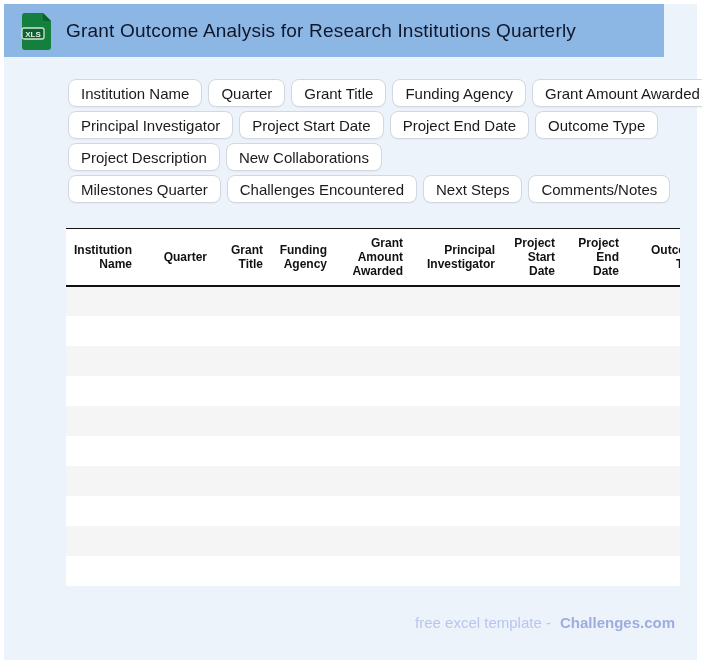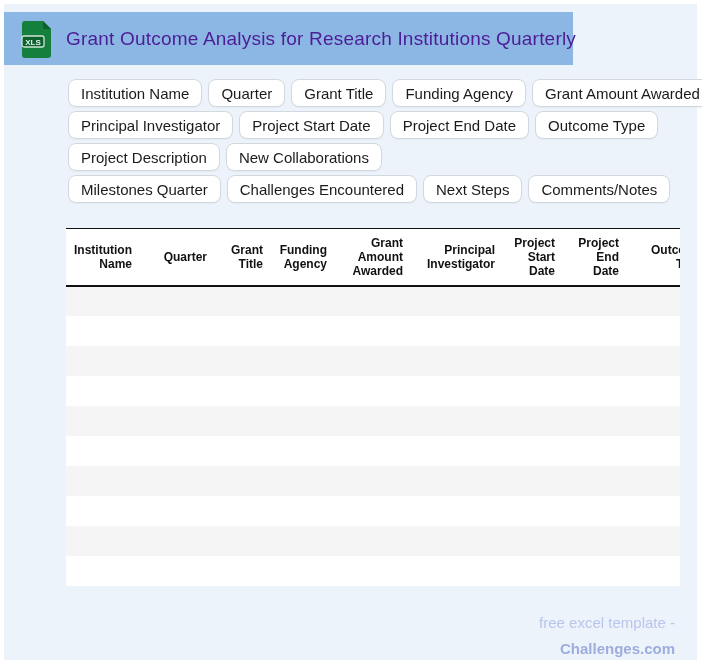--- a/index.html
+++ b/index.html
@@ -22,33 +22,33 @@
     overflow:hidden;
   }
   .page{
     position:absolute;
     left:4px; top:4px; width:693px; height:656px;
     background:var(--page-bg);
   }
   
   .header-bar{
     position:absolute;
-    left:0; top:8px; width:569px; height:53px;
+    left:0; top:0; width:660px; height:53px;
     background:var(--header-bar);
     display:flex; align-items:center;
   }
   .file-icon{
     position:absolute;
     left:17px; top:7px; width:32px; height:40px;
   }
   .header-title{
     position:absolute;
     left:62px; top:0; height:53px;
     display:flex; align-items:center;
-    color:#4c1d95;
+    color:#0f172a;
     font-size:19px;
     letter-spacing:.2px;
     white-space:nowrap;
   }
   
   .chips{
     position:absolute;
     left:64px; top:75px; width:625px;
   }
   .chip-row{
@@ -96,23 +96,22 @@
   }
   tbody tr{ height:30px; }
   tbody tr:nth-child(odd){ background:var(--row-stripe); }
   tbody tr:nth-child(even){ background:#ffffff; }
   td{ padding:0 8px; font-size:12px; }
   
   .footer{
     position:absolute;
     right:22px; top:610px;
     font-size:15px;
-    display:flex; align-items:flex-end; gap:9px;
+    display:flex; align-items:flex-start; gap:9px;
     white-space:nowrap;
-    flex-direction:column;
   }
   .footer-label{ color:var(--footer-text); }
   .footer-brand{ color:var(--footer-brand); font-weight:bold; text-decoration:none; }
 </style>
 </head>
 <body>
 
 <div class="page">
 
   <div class="header-bar">

